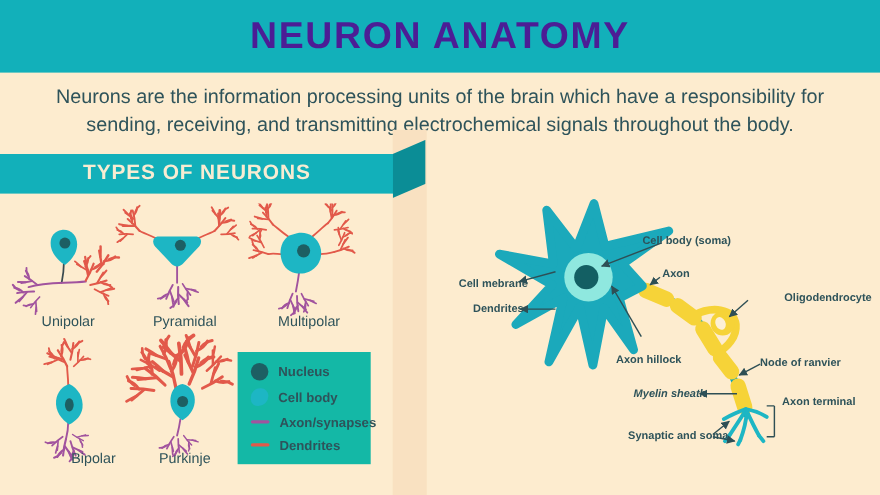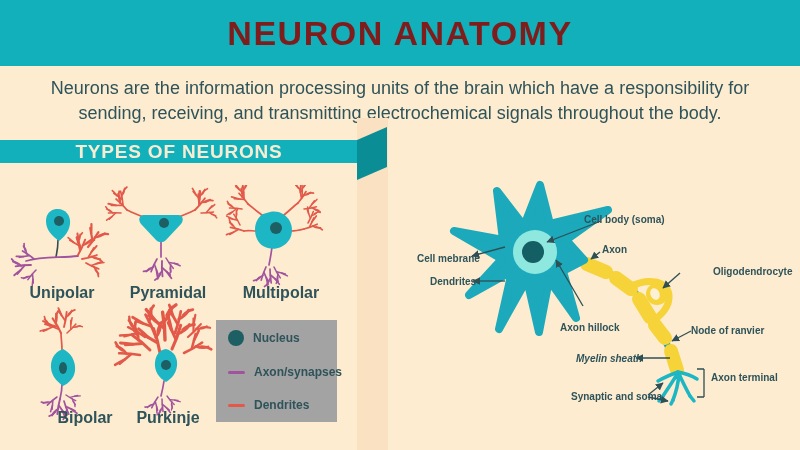--- a/index.html
+++ b/index.html
@@ -4,41 +4,41 @@
 <style>
   * { margin:0; padding:0; box-sizing:border-box; }
   html,body { width:800px; height:450px; }
   body { font-family:"Liberation Sans", sans-serif; }
   #poster { position:relative; width:800px; height:450px; background:#fdeccf; overflow:hidden; }
   .abs { position:absolute; }
 
   
   .top-banner { left:0; top:0; width:800px; height:66px; background:#12b0ba;
                 display:flex; align-items:center; justify-content:center; }
-  .page-title { color:#7f1d1d; font-size:34px; font-weight:bold; letter-spacing:1.5px; }
+  .page-title { color:#4c1d95; font-size:34px; font-weight:bold; letter-spacing:1.5px; }
 
   .description { left:50px; top:76px; width:700px; text-align:center; color:#2e535a;
                  font-size:18px; line-height:1.4; font-weight:500; }
 
   
   .stripe { left:357px; top:118px; width:31px; height:332px; background:#f9e1c1; }
 
   
   .ribbon { background:#12b0ba; display:flex; align-items:center; justify-content:center; }
-  .ribbon-left  { left:0; top:140px; width:358px; height:23px; }
+  .ribbon-left  { left:0; top:140px; width:358px; height:36px; }
   .ribbon-right { left:386px; top:127px; width:414px; height:40px; }
   .ribbon-fold  { left:357px; top:127px; width:30px; height:53px; background:#0b8d96;
                   clip-path:polygon(0 24.5%, 100% 0, 100% 75.5%, 0 100%); }
   .ribbon-text { color:#f8ecd2; font-size:19px; font-weight:bold; letter-spacing:0.8px; }
 
   
-  .tlabel { color:#2e535a; font-size:16px; font-weight:bold; transform:translateX(-50%); white-space:nowrap;text-align:center; }
-
-  
-  .legend { left:216px; top:320px; width:121px; height:102px; background:#a3a3a3;
+  .tlabel { color:#2e535a; font-size:13px; font-weight:normal; transform:translateX(-50%); white-space:nowrap;text-align:center; }
+
+  
+  .legend { left:216px; top:320px; width:121px; height:102px; background:#14b8a6;
             padding:10px 12px; display:flex; flex-direction:column; justify-content:space-between; }
   .legend-row { display:flex; align-items:center; gap:9px; }
   .legend-label { color:#2e535a; font-size:12px; font-weight:600; white-space:nowrap; }
   .sw-nucleus { width:16px; height:16px; border-radius:50%; background:#1d5f63; flex:0 0 auto; }
   .sw-cellbody { width:16px; height:16px; border-radius:55% 45% 60% 40%; background:#1db6c4; flex:0 0 auto; }
   .sw-line { width:17px; height:3px; border-radius:2px; flex:0 0 auto; }
   .sw-axon { background:#a1539e; }
   .sw-dendrite { background:#e2594a; }
 
   
@@ -188,20 +188,24 @@
   <div class="abs tlabel" style="left:281px; top:284px;">Multipolar</div>
   <div class="abs tlabel" style="left:61px;  top:409px;padding-left:48px;">Bipolar</div>
   <div class="abs tlabel" style="left:168px; top:409px;">Purkinje</div>
 
   <div class="abs legend">
     <div class="legend-row">
       <span class="sw-nucleus"></span>
       <span class="legend-label">Nucleus</span>
     </div>
     <div class="legend-row">
+      <span class="sw-cellbody"></span>
+      <span class="legend-label">Cell body</span>
+    </div>
+    <div class="legend-row">
       <span class="sw-line sw-axon"></span>
       <span class="legend-label">Axon/synapses</span>
     </div>
     <div class="legend-row">
       <span class="sw-line sw-dendrite"></span>
       <span class="legend-label">Dendrites</span>
     </div>
   </div>
 
   <svg class="abs" style="left:390px; top:168px;" width="410" height="282" viewBox="0 0 410 282">
@@ -257,15 +261,15 @@
 
   <div class="abs slabel" style="left:584px; top:214px;">Cell body (soma)</div>
   <div class="abs slabel" style="left:602px; top:244px;">Axon</div>
   <div class="abs slabel" style="left:417px; top:253px;">Cell mebrane</div>
   <div class="abs slabel" style="left:430px; top:276px;">Dendrites</div>
   <div class="abs slabel" style="left:560px; top:310px;margin-top:12px;">Axon hillock</div>
   <div class="abs slabel" style="left:681px; top:266px;padding-left:32px;">Oligodendrocyte</div>
   <div class="abs slabel" style="left:691px; top:325px;">Node of ranvier</div>
   <div class="abs slabel" style="left:576px; top:353px;font-style:italic;">Myelin sheath</div>
   <div class="abs slabel" style="left:571px; top:391px;">Synaptic and soma</div>
-  <div class="abs slabel" style="left:711px; top:372px;">Axon terminal</div>
+  <div class="abs slabel" style="left:711px; top:360px;">Axon terminal</div>
 
 </div>
 
 </body></html>

